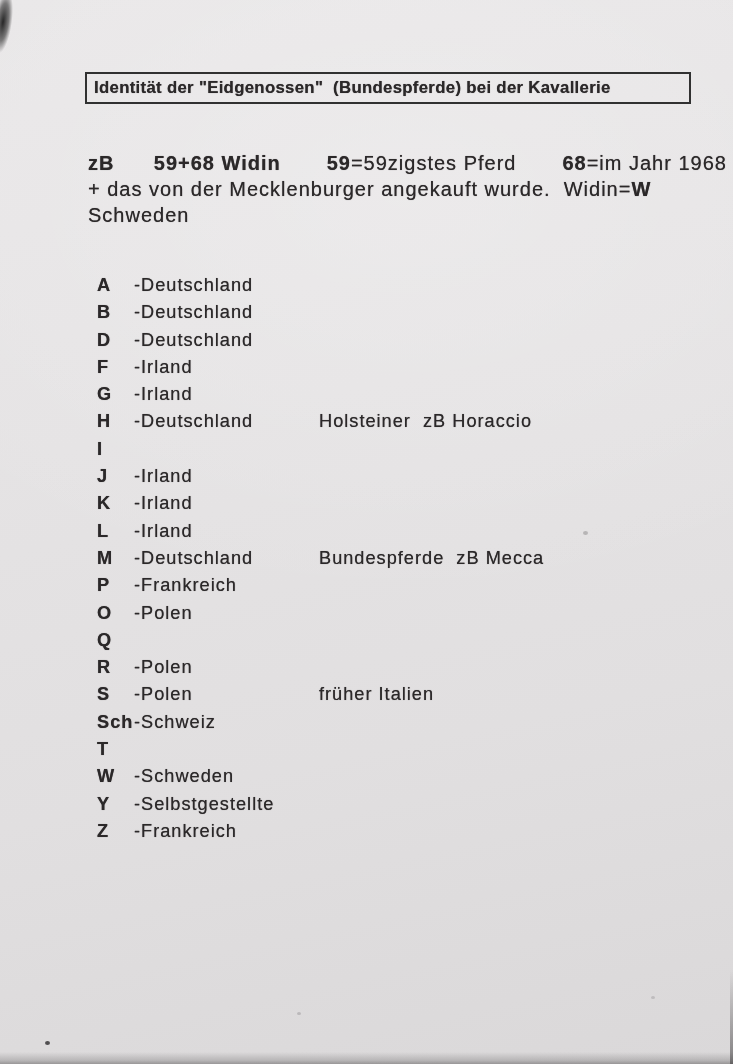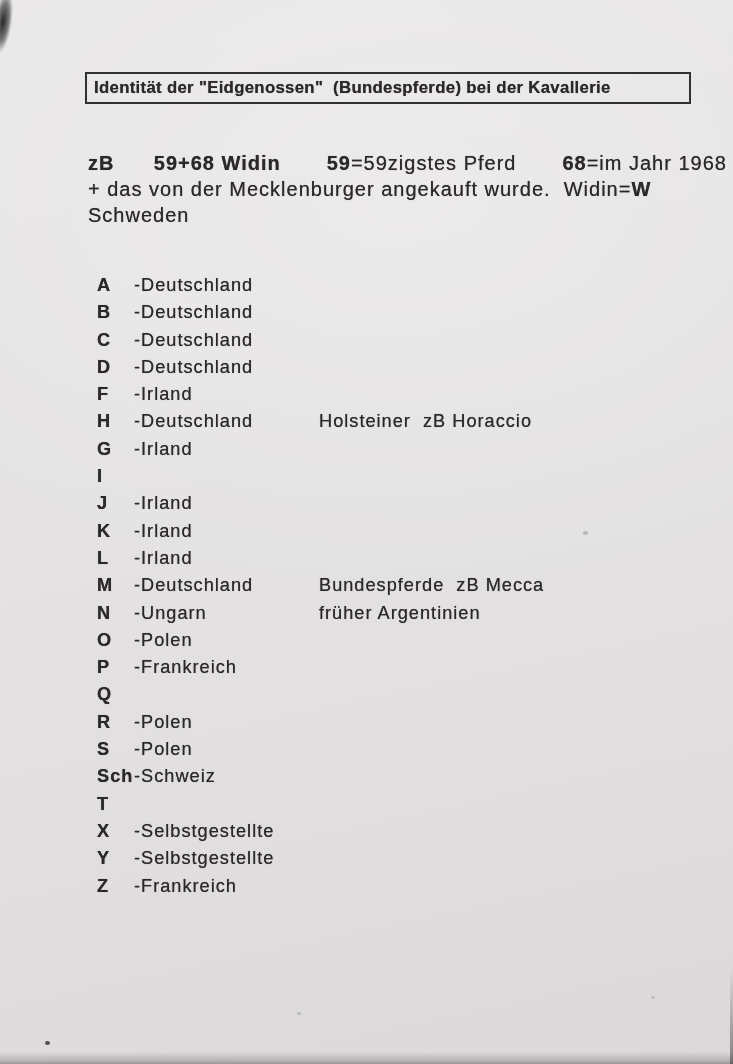--- a/index.html
+++ b/index.html
@@ -60,39 +60,37 @@
 
   <div class="title-box blur">
     <span>Identität der "Eidgenossen"  (Bundespferde) bei der Kavallerie</span>
   </div>
 
   <div class="legend blur"><div><span class="b">zB</span><span>      </span><span class="b">59+68 Widin</span><span>       </span><span class="b">59</span><span>=59zigstes Pferd</span><span>       </span><span class="b">68</span><span>=im Jahr 1968</span></div><div><span>+ das von der Mecklenburger angekauft wurde.  Widin=</span><span class="b">W</span></div><div><span>Schweden</span></div></div>
 
   <div class="letter-list blur">
       <div class="row"><span class="letter">A</span><span class="country">-Deutschland</span></div>
       <div class="row"><span class="letter">B</span><span class="country">-Deutschland</span></div>
-      <div class="row"><span class="letter">C</span><span class="country">-Deutschland</span></div>
       <div class="row"><span class="letter">D</span><span class="country">-Deutschland</span></div>
       <div class="row"><span class="letter">F</span><span class="country">-Irland</span></div>
+      <div class="row"><span class="letter">G</span><span class="country">-Irland</span></div>
       <div class="row"><span class="letter">H</span><span class="country">-Deutschland</span><span class="note">Holsteiner  zB Horaccio</span></div>
-      <div class="row"><span class="letter">G</span><span class="country">-Irland</span></div>
       <div class="row"><span class="letter">I</span><span class="country"></span></div>
       <div class="row"><span class="letter">J</span><span class="country">-Irland</span></div>
       <div class="row"><span class="letter">K</span><span class="country">-Irland</span></div>
       <div class="row"><span class="letter">L</span><span class="country">-Irland</span></div>
       <div class="row"><span class="letter">M</span><span class="country">-Deutschland</span><span class="note">Bundespferde  zB Mecca</span></div>
-      <div class="row"><span class="letter">N</span><span class="country">-Ungarn</span><span class="note">früher Argentinien</span></div>
+      <div class="row"><span class="letter">P</span><span class="country">-Frankreich</span></div>
       <div class="row"><span class="letter">O</span><span class="country">-Polen</span></div>
-      <div class="row"><span class="letter">P</span><span class="country">-Frankreich</span></div>
       <div class="row"><span class="letter">Q</span><span class="country"></span></div>
       <div class="row"><span class="letter">R</span><span class="country">-Polen</span></div>
-      <div class="row"><span class="letter">S</span><span class="country">-Polen</span></div>
+      <div class="row"><span class="letter">S</span><span class="country">-Polen</span><span class="note">früher Italien</span></div>
       <div class="row"><span class="letter">Sch</span><span class="country">-Schweiz</span></div>
       <div class="row"><span class="letter">T</span><span class="country"></span></div>
-      <div class="row"><span class="letter">X</span><span class="country">-Selbstgestellte</span></div>
+      <div class="row"><span class="letter">W</span><span class="country">-Schweden</span></div>
       <div class="row"><span class="letter">Y</span><span class="country">-Selbstgestellte</span></div>
       <div class="row"><span class="letter">Z</span><span class="country">-Frankreich</span></div>
     </div>
 
   <div class="speck speck-dot"></div>
   <div class="speck speck-f1"></div>
   <div class="speck speck-f2"></div>
   <div class="speck speck-f3"></div>
 
   <div class="bottom-shadow"></div>

